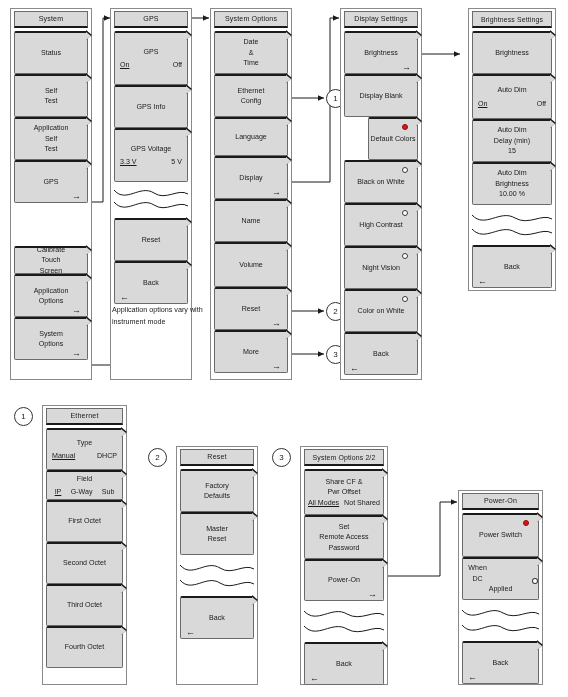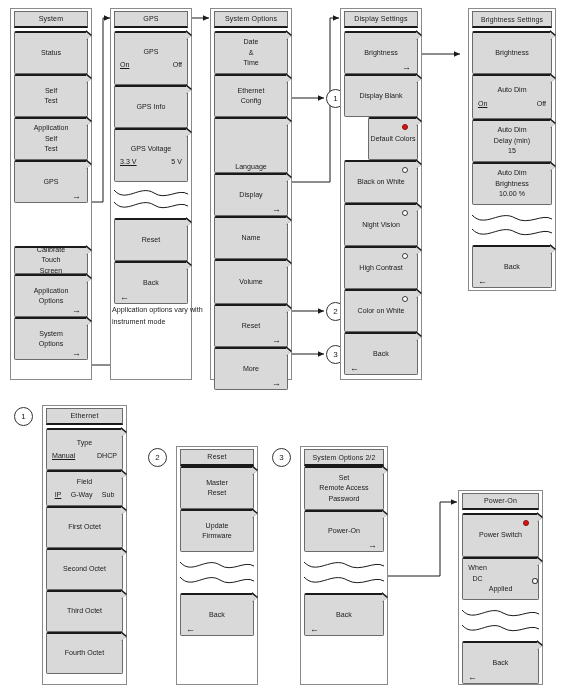--- a/index.html
+++ b/index.html
@@ -239,21 +239,21 @@
     <div class="mtitle">System Options</div>
     <div class="mitem" style="height:43px; margin-top:3px;">
       <span>Date</span>
       <span>&amp;</span>
       <span>Time</span>
     </div>
     <div class="mitem" style="height:43px;">
       <span>Ethernet</span>
       <span>Config</span>
     </div>
-    <div class="mitem" style="height:56px;justify-content:flex-end;">
+    <div class="mitem" style="height:39px;">
       <span>Language</span>
     </div>
     <div class="mitem" style="height:43px;">
       <span>Display</span>
       <span class="subarrow">→</span>
     </div>
     <div class="mitem" style="height:43px;">
       <span>Name</span>
     </div>
     <div class="mitem" style="height:45px;">
@@ -286,25 +286,25 @@
     <div class="mitem" style="height:43px;margin-left:28px;">
       <span class="radio on"></span>
       <span>Default Colors</span>
     </div>
     <div class="mitem" style="height:43px;">
       <span class="radio"></span>
       <span>Black on White</span>
     </div>
     <div class="mitem" style="height:43px;">
       <span class="radio"></span>
+      <span>High Contrast</span>
+    </div>
+    <div class="mitem" style="height:43px;">
+      <span class="radio"></span>
       <span>Night Vision</span>
-    </div>
-    <div class="mitem" style="height:43px;">
-      <span class="radio"></span>
-      <span>High Contrast</span>
     </div>
     <div class="mitem" style="height:43px;">
       <span class="radio"></span>
       <span>Color on White</span>
     </div>
     <div class="mitem" style="height:43px;">
       <span>Back</span>
       <span class="backarrow">←</span>
     </div>
   </div>
@@ -349,21 +349,21 @@
   <div class="menu" style="left:42px; top:405px; width:85px; height:280px;">
     <div class="menu-frame" style="width:85px; height:280px;"></div>
     <div class="mtitle">Ethernet</div>
     <div class="mitem" style="height:42px; margin-top:3px;">
       <span>Type</span>
       <div class="opts">
         <span class="sel">Manual</span>
         <span>DHCP</span>
       </div>
     </div>
-    <div class="mitem" style="height:36px;align-items:center;">
+    <div class="mitem" style="height:30px;align-items:center;">
       <span>Field</span>
       <div class="opts opts3">
         <span class="sel">IP</span>
         <span>G-Way</span>
         <span>Sub</span>
       </div>
     </div>
     <div class="mitem" style="height:42px;">
       <span>First Octet</span>
     </div>
@@ -376,45 +376,53 @@
     <div class="mitem" style="height:42px;">
       <span>Fourth Octet</span>
     </div>
   </div>
 
   <div class="refnum" style="left:148px; top:448px;">2</div>
 
   <div class="menu" style="left:176px; top:446px; width:82px; height:239px;">
     <div class="menu-frame" style="width:82px; height:239px;"></div>
     <div class="mtitle">Reset</div>
+    <div class="mitem" style="height:43px; margin-top:3px;">
+      <span>Factory</span>
+      <span>Defaults</span>
+    </div>
     <div class="mitem" style="height:43px;">
       <span>Master</span>
       <span>Reset</span>
-    </div>
-    <div class="mitem" style="height:43px;">
-      <span>Update</span>
-      <span>Firmware</span>
     </div>
     <div class="tear" style="height:41px;">
       <svg width="74" height="41" viewBox="0 0 74 41">
         <path d="M0,10 C12,24 26,4 40,13 C52,21 64,8 74,14" fill="none" stroke="#1a1a1a" stroke-width="1"></path>
         <path d="M0,25 C12,39 26,19 40,28 C52,36 64,23 74,29" fill="none" stroke="#1a1a1a" stroke-width="1"></path>
       </svg>
     </div>
     <div class="mitem" style="height:43px;">
       <span>Back</span>
       <span class="backarrow">←</span>
     </div>
   </div>
 
   <div class="refnum" style="left:272px; top:448px;">3</div>
 
   <div class="menu" style="left:300px; top:446px; width:88px; height:239px;">
     <div class="menu-frame" style="width:88px; height:239px;"></div>
     <div class="mtitle" style="font-size:6.9px;">System Options 2/2</div>
+    <div class="mitem" style="height:46px; margin-top:3px;">
+      <span>Share CF &amp;</span>
+      <span>Pwr Offset</span>
+      <div class="opts" style="margin-top:0; padding:0 3px;">
+        <span class="sel">All Modes</span>
+        <span>Not Shared</span>
+      </div>
+    </div>
     <div class="mitem" style="height:44px;">
       <span>Set</span>
       <span>Remote Access</span>
       <span>Password</span>
     </div>
     <div class="mitem" style="height:42px;">
       <span>Power-On</span>
       <span class="subarrow">→</span>
     </div>
     <div class="tear" style="height:41px;">

